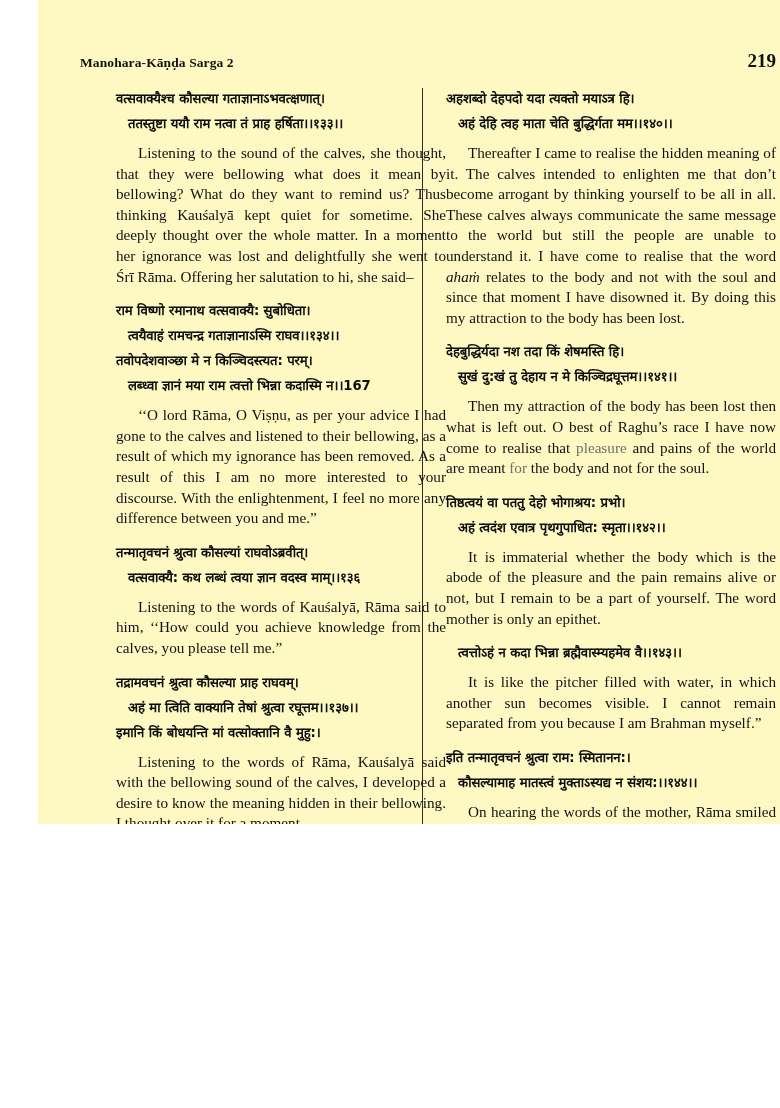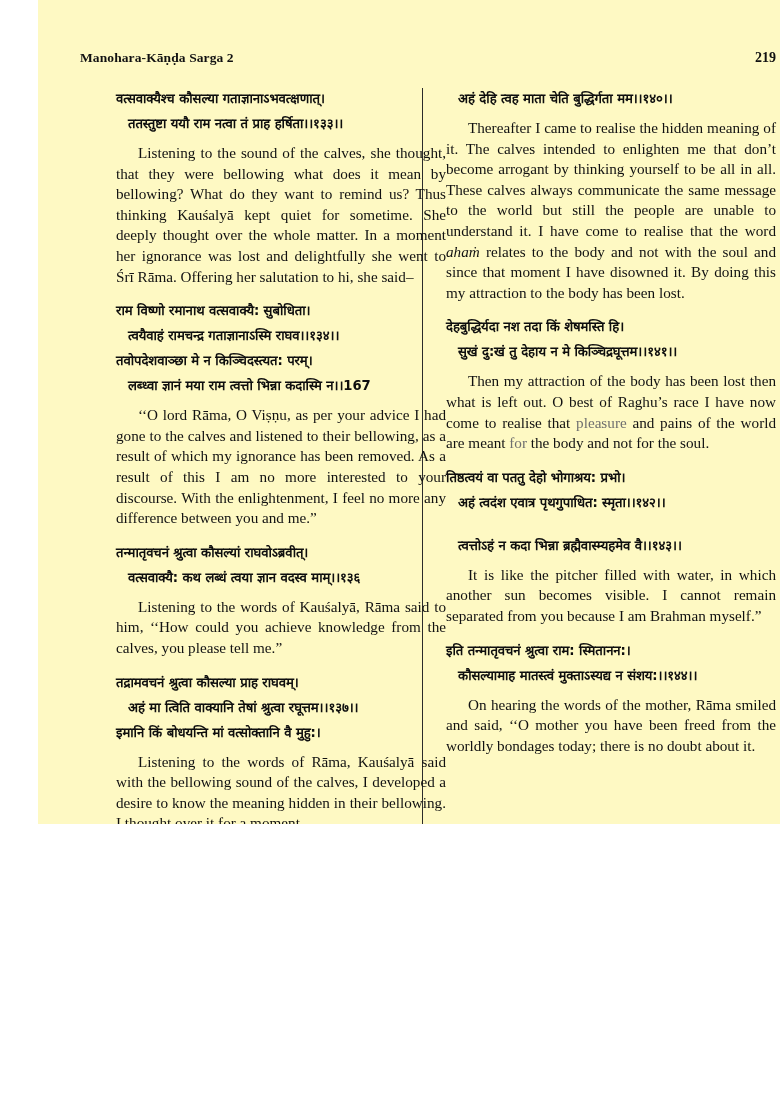--- a/index.html
+++ b/index.html
@@ -28,21 +28,21 @@
     align-items: baseline;
     justify-content: space-between;
   }
   .runhead-title {
     font-size: 13.5px;
     font-weight: bold;
     letter-spacing: 0.1px;
     white-space: nowrap;
   }
   .runhead-page {
-    font-size: 14px;
+    font-size: 19px;
     font-weight: bold;
   }
 
   
   .columns {
     position: absolute;
     left: 42px;
     top: 86px;
     width: 696px;
     height: 976px;
@@ -146,37 +146,39 @@
         <div class="gap-s"></div>
         <p class="para">Listening to the words of Rāma, Kauśalyā said with the bellowing sound of the calves, I developed a desire to know the meaning hidden in their bellowing. I thought over it for a moment.</p>
         <div class="gap-m"></div>
         <div class="verse">
           <div class="verse-line">वाक्यार्थश्च मया ज्ञातस्त्वहं मा कथ्यतां जना:।</div>
           <div class="verse-line indent">वत्सास्त्वेवं बोधयन्ति न ज्ञायेत जनैस्तु यत्।।१३९।।</div>
         </div>
       </div>
     <div class="col" id="col-right">
         <div class="verse">
+          <div class="verse-line">अहशब्दो देहपदो यदा त्यक्तो मयाऽत्र हि।</div>
           <div class="verse-line indent">अहं देहि त्वह माता चेति बुद्धिर्गता मम।।१४०।।</div>
         </div>
         <div class="gap-s"></div>
         <p class="para"><span>Thereafter I came to realise the hidden meaning of it. The calves intended to enlighten me that don’t become arrogant by thinking yourself to be all in all. These calves always communicate the same message to the world but still the people are unable to understand it. I have come to realise that the word </span><em>ahaṁ</em><span> relates to the body and not with the soul and since that moment I have disowned it. By doing this my attraction to the body has been lost.</span></p>
         <div class="gap-m"></div>
         <div class="verse">
           <div class="verse-line">देहबुद्धिर्यदा नश तदा किं शेषमस्ति हि।</div>
           <div class="verse-line indent">सुखं दु:खं तु देहाय न मे किञ्चिद्रघूत्तम।।१४१।।</div>
         </div>
         <div class="gap-s"></div>
         <p class="para"><span>Then my attraction of the body has been lost then what is left out. O best of Raghu’s race I have now come to realise that </span><span class="faint">pleasure</span><span> and pains of the world are meant </span><span class="faint">for</span><span> the body and not for the soul.</span></p>
         <div class="gap-m"></div>
         <div class="verse">
           <div class="verse-line">तिष्ठत्वयं वा पततु देहो भोगाश्रय: प्रभो।</div>
           <div class="verse-line indent">अहं त्वदंश एवात्र पृथगुपाधित: स्मृता।।१४२।।</div>
         </div>
         <div class="gap-s"></div>
+        <p class="para">It is immaterial whether the body which is the abode of the pleasure and the pain remains alive or not, but I remain to be a part of yourself. The word mother is only an epithet.</p>
         <div class="gap-m"></div>
         <div class="verse">
           <div class="verse-line indent">त्वत्तोऽहं न कदा भिन्ना ब्रह्मैवास्म्यहमेव वै।।१४३।।</div>
         </div>
         <div class="gap-s"></div>
         <p class="para">It is like the pitcher filled with water, in which another sun becomes visible. I cannot remain separated from you because I am Brahman myself.”</p>
         <div class="gap-m"></div>
         <div class="verse">
           <div class="verse-line">इति तन्मातृवचनं श्रुत्वा राम: स्मितानन:।</div>
           <div class="verse-line indent">कौसल्यामाह मातस्त्वं मुक्ताऽस्यद्य न संशय:।।१४४।।</div>

